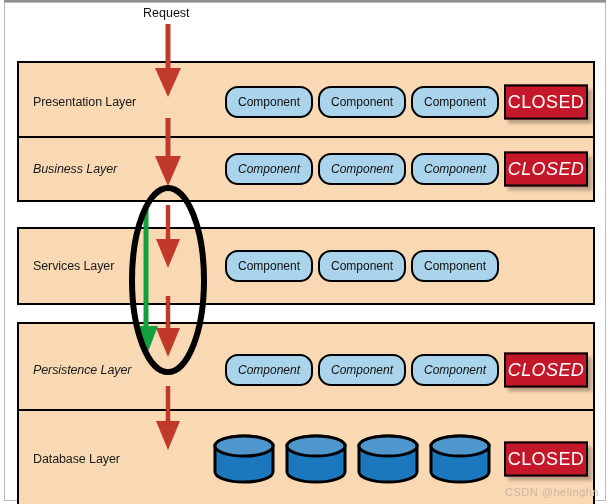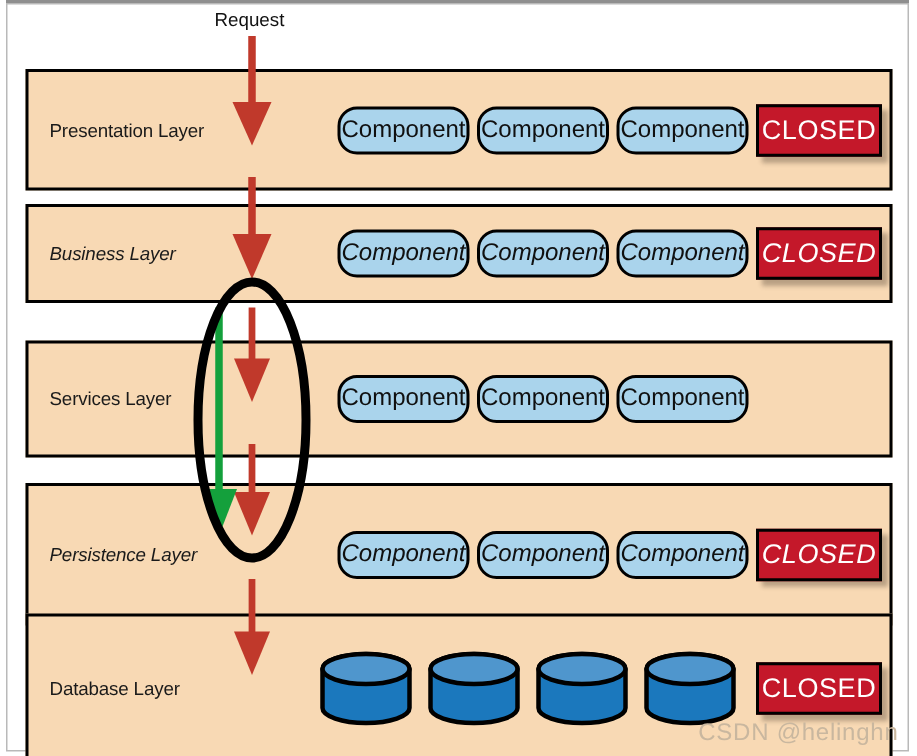--- a/index.html
+++ b/index.html
@@ -66,21 +66,21 @@
     transform: translateY(-50%);
     width: 88px;
     height: 32px;
     background: #aad4ec;
     border: 2.5px solid #000000;
     border-radius: 13px;
     box-sizing: border-box;
     display: flex;
     align-items: center;
     justify-content: center;
-    font-size: 16px;
+    font-size: 12px;
     color: #101010;
   }
 
   
   .badge {
     position: absolute;
     top: 50%;
     transform: translateY(-50%);
     width: 84px;
     height: 35px;
@@ -120,38 +120,38 @@
     left: 143px;
     top: 6px;
     font-size: 12.5px;
     color: #111111;
   }
 
   .watermark {
     position: absolute;
     right: 12px;
     bottom: 6px;
-    font-size: 16px;
+    font-size: 11px;
     color: #c9b79f;
     letter-spacing: 0.5px;
     font-family: "Liberation Sans", sans-serif;
     margin-top: 20px;
   }
 </style>
 </head>
 <body>
 
 <div id="canvas">
 
   <div class="frame-top-shadow"></div>
   <div class="frame"></div>
 
   <div class="request-label">Request</div>
 
-  <div class="layer" style="top:46px; height:81px;">
+  <div class="layer" style="top:61px; height:81px;">
     <div class="layer-label">Presentation Layer</div>
     <div class="component" style="left:206px;">Component</div>
     <div class="component" style="left:299px;">Component</div>
     <div class="component" style="left:392px;">Component</div>
     <div class="badge closed" style="left:485px;">CLOSED</div>
   </div>
 
   <div class="layer" style="top:136px; height:66px;font-style:italic;">
     <div class="layer-label">Business Layer</div>
     <div class="component" style="left:206px;">Component</div>

